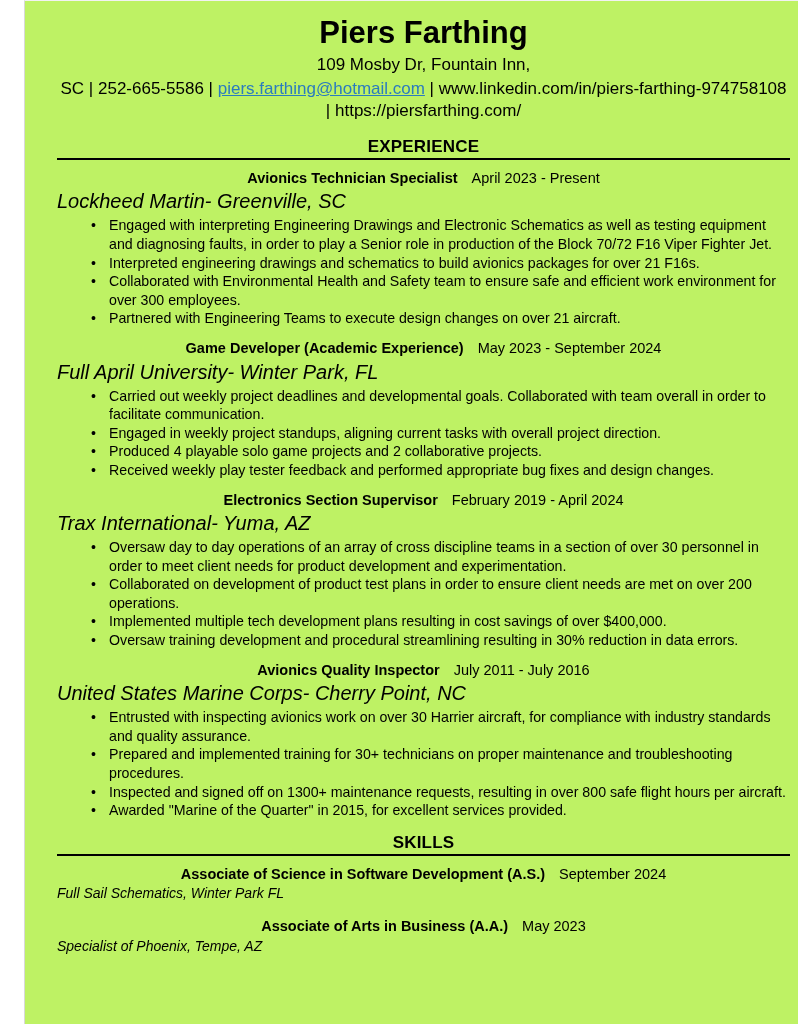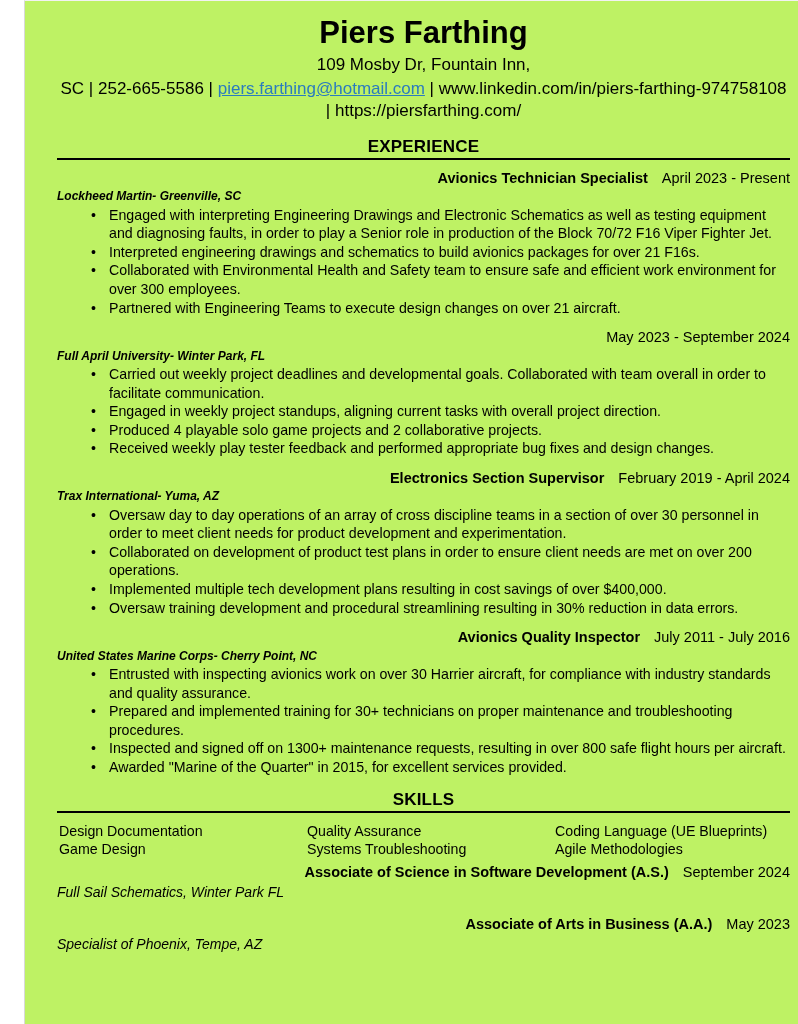--- a/index.html
+++ b/index.html
@@ -57,41 +57,40 @@
     margin: 14px 0 9px 0;
     text-align: center;
   }
   .section-head.skills-head { margin-top: 13px; }
   .section-head.education-head { margin-top: 16px; }
 
   
   .entry { margin-bottom: 11px; }
   .entry-row {
     display: flex;
-    justify-content: flex-end;
+    justify-content: center;
     align-items: baseline;
   }
   .entry-title {
     font-size: 14.5px;
     font-weight: bold;
     line-height: 1.35;
   }
   .entry-date {
     font-size: 14.5px;
     font-weight: normal;
     line-height: 1.35;
     white-space: nowrap;
     padding-left: 14px;
   }
   .entry-sub {
-    font-size: 12px;
+    font-size: 20px;
     font-style: italic;
     line-height: 1.35;
     margin-bottom: 1px;
-    font-weight: bold;
   }
   ul.bullets {
     list-style: none;
     margin: 0;
     padding: 0;
   }
   ul.bullets li {
     position: relative;
     font-size: 14.2px;
     line-height: 1.31;
@@ -165,20 +164,21 @@
         <ul class="bullets">
           <li><span class="dot">•</span><span>Engaged with interpreting Engineering Drawings and Electronic Schematics as well as testing equipment and diagnosing faults, in order to play a Senior role in production of the Block 70/72 F16 Viper Fighter Jet.</span></li>
           <li><span class="dot">•</span><span>Interpreted engineering drawings and schematics to build avionics packages for over 21 F16s.</span></li>
           <li><span class="dot">•</span><span>Collaborated with Environmental Health and Safety team to ensure safe and efficient work environment for over 300 employees.</span></li>
           <li><span class="dot">•</span><span>Partnered with Engineering Teams to execute design changes on over 21 aircraft.</span></li>
         </ul>
       </div>
 
       <div class="entry">
         <div class="entry-row">
+          <div class="entry-title">Game Developer (Academic Experience)</div>
           <div class="entry-date">May 2023 - September 2024</div>
         </div>
         <div class="entry-sub">Full April University- Winter Park, FL</div>
         <ul class="bullets">
           <li><span class="dot">•</span><span>Carried out weekly project deadlines and developmental goals. Collaborated with team overall in order to facilitate communication.</span></li>
           <li><span class="dot">•</span><span>Engaged in weekly project standups, aligning current tasks with overall project direction.</span></li>
           <li><span class="dot">•</span><span>Produced 4 playable solo game projects and 2 collaborative projects.</span></li>
           <li><span class="dot">•</span><span>Received weekly play tester feedback and performed appropriate bug fixes and design changes.</span></li>
         </ul>
       </div>
@@ -207,28 +207,20 @@
           <li><span class="dot">•</span><span>Entrusted with inspecting avionics work on over 30 Harrier aircraft, for compliance with industry standards and quality assurance.</span></li>
           <li><span class="dot">•</span><span>Prepared and implemented training for 30+ technicians on proper maintenance and troubleshooting procedures.</span></li>
           <li><span class="dot">•</span><span>Inspected and signed off on 1300+ maintenance requests, resulting in over 800 safe flight hours per aircraft.</span></li>
           <li><span class="dot">•</span><span>Awarded "Marine of the Quarter" in 2015, for excellent services provided.</span></li>
         </ul>
       </div>
 
     </div>
 
     <div class="section-head skills-head">SKILLS</div>
-    <div class="skills-grid">
-      <div class="skill">Design Documentation</div>
-      <div class="skill">Quality Assurance</div>
-      <div class="skill">Coding Language (UE Blueprints)</div>
-      <div class="skill">Game Design</div>
-      <div class="skill">Systems Troubleshooting</div>
-      <div class="skill">Agile Methodologies</div>
-    </div>
 
     <div>
       <div class="edu-entry">
         <div class="entry-row">
           <div class="edu-title">Associate of Science in Software Development (A.S.)</div>
           <div class="edu-date">September 2024</div>
         </div>
         <div class="edu-sub">Full Sail Schematics, Winter Park FL</div>
       </div>
       <div class="edu-entry">

